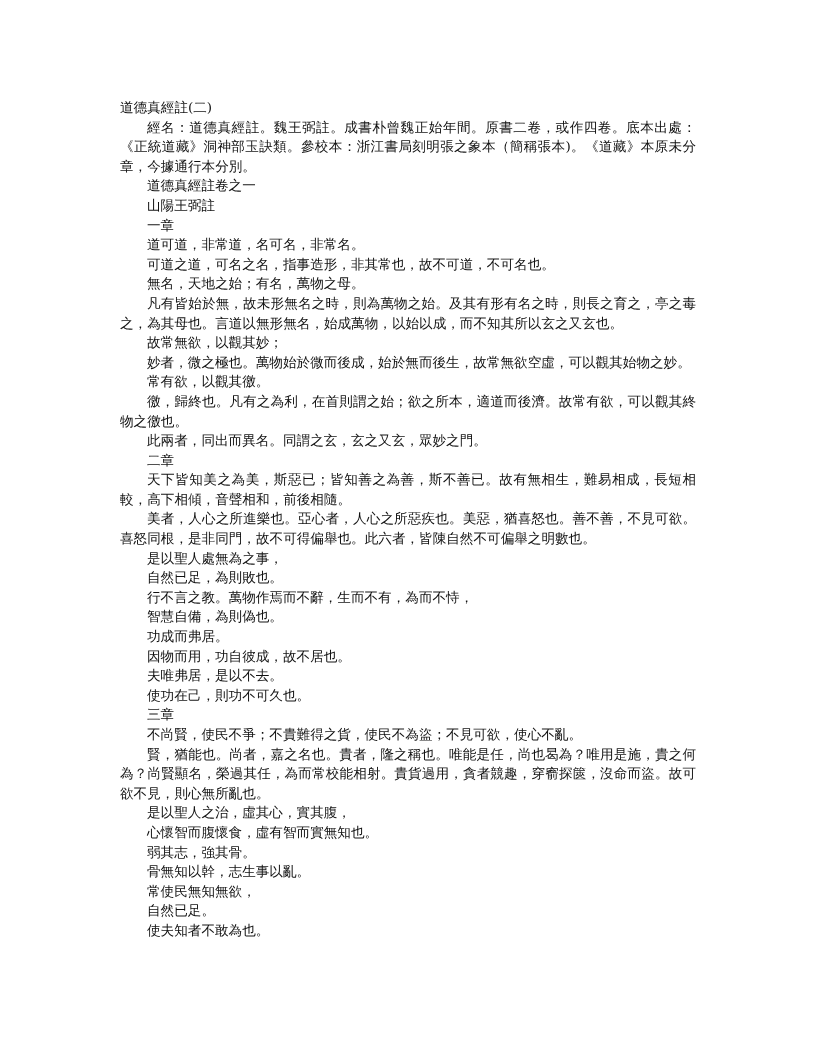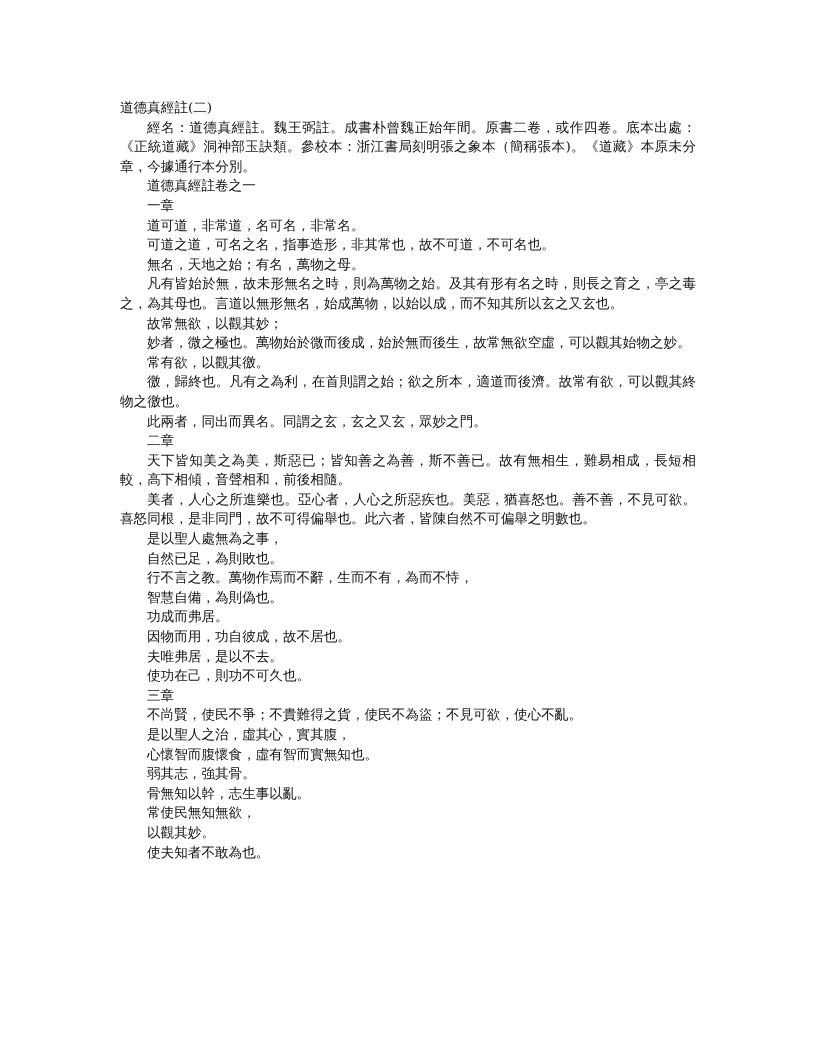--- a/index.html
+++ b/index.html
@@ -18,20 +18,21 @@
     .indent { text-indent: 27px; }
     .noindent { text-indent: 0; }
   </style>
 </head>
 <body>
 
 <div class="page">
   <p class="p noindent">道德真經註(二)</p>
   <p class="p indent">經名：道德真經註。魏王弼註。成書朴曾魏正始年間。原書二卷，或作四卷。底本出處：《正統道藏》洞神部玉訣類。參校本：浙江書局刻明張之象本（簡稱張本)。《道藏》本原未分章，今據通行本分別。</p>
   <p class="p indent">道德真經註卷之一</p>
+  <p class="p indent">山陽王弼註</p>
   <p class="p indent">一章</p>
   <p class="p indent">道可道，非常道，名可名，非常名。</p>
   <p class="p indent">可道之道，可名之名，指事造形，非其常也，故不可道，不可名也。</p>
   <p class="p indent">無名，天地之始；有名，萬物之母。</p>
   <p class="p indent">凡有皆始於無，故未形無名之時，則為萬物之始。及其有形有名之時，則長之育之，亭之毒之，為其母也。言道以無形無名，始成萬物，以始以成，而不知其所以玄之又玄也。</p>
   <p class="p indent">故常無欲，以觀其妙；</p>
   <p class="p indent">妙者，微之極也。萬物始於微而後成，始於無而後生，故常無欲空虛，可以觀其始物之妙。</p>
   <p class="p indent">常有欲，以觀其徼。</p>
   <p class="p indent">徼，歸終也。凡有之為利，在首則謂之始；欲之所本，適道而後濟。故常有欲，可以觀其終物之徼也。</p>
   <p class="p indent">此兩者，同出而異名。同謂之玄，玄之又玄，眾妙之門。</p>
@@ -41,20 +42,21 @@
   <p class="p indent">是以聖人處無為之事，</p>
   <p class="p indent">自然已足，為則敗也。</p>
   <p class="p indent">行不言之教。萬物作焉而不辭，生而不有，為而不恃，</p>
   <p class="p indent">智慧自備，為則偽也。</p>
   <p class="p indent">功成而弗居。</p>
   <p class="p indent">因物而用，功自彼成，故不居也。</p>
   <p class="p indent">夫唯弗居，是以不去。</p>
   <p class="p indent">使功在己，則功不可久也。</p>
   <p class="p indent">三章</p>
   <p class="p indent">不尚賢，使民不爭；不貴難得之貨，使民不為盜；不見可欲，使心不亂。</p>
+  <p class="p indent">賢，猶能也。尚者，嘉之名也。貴者，隆之稱也。唯能是任，尚也曷為？唯用是施，貴之何為？尚賢顯名，榮過其任，為而常校能相射。貴貨過用，貪者競趣，穿窬探篋，沒命而盜。故可欲不見，則心無所亂也。</p>
   <p class="p indent">是以聖人之治，虛其心，實其腹，</p>
   <p class="p indent">心懷智而腹懷食，虛有智而實無知也。</p>
   <p class="p indent">弱其志，強其骨。</p>
   <p class="p indent">骨無知以幹，志生事以亂。</p>
   <p class="p indent">常使民無知無欲，</p>
-  <p class="p indent">以觀其妙。</p>
+  <p class="p indent">自然已足。</p>
   <p class="p indent">使夫知者不敢為也。</p>
 </div>
 
 </body></html>

